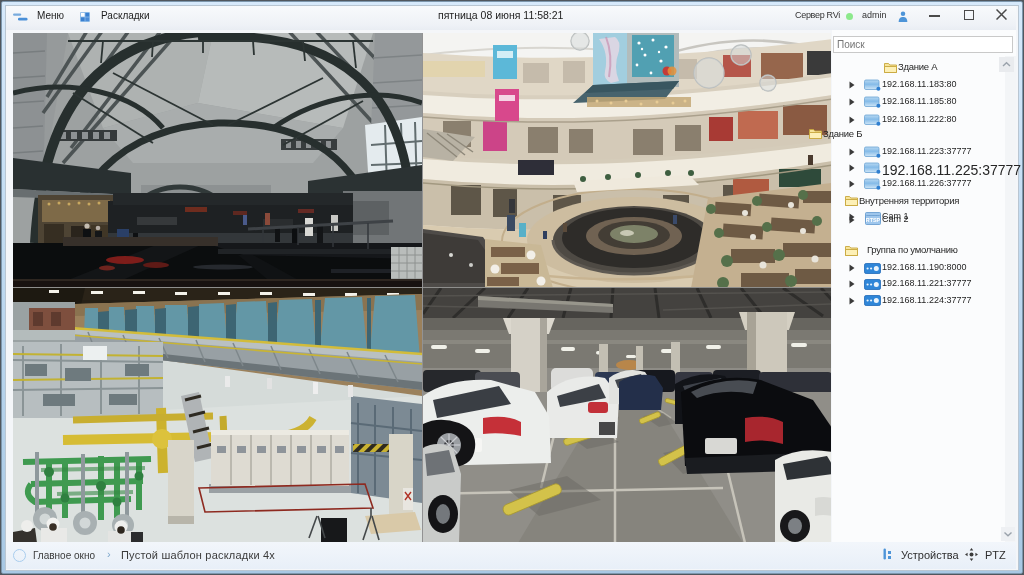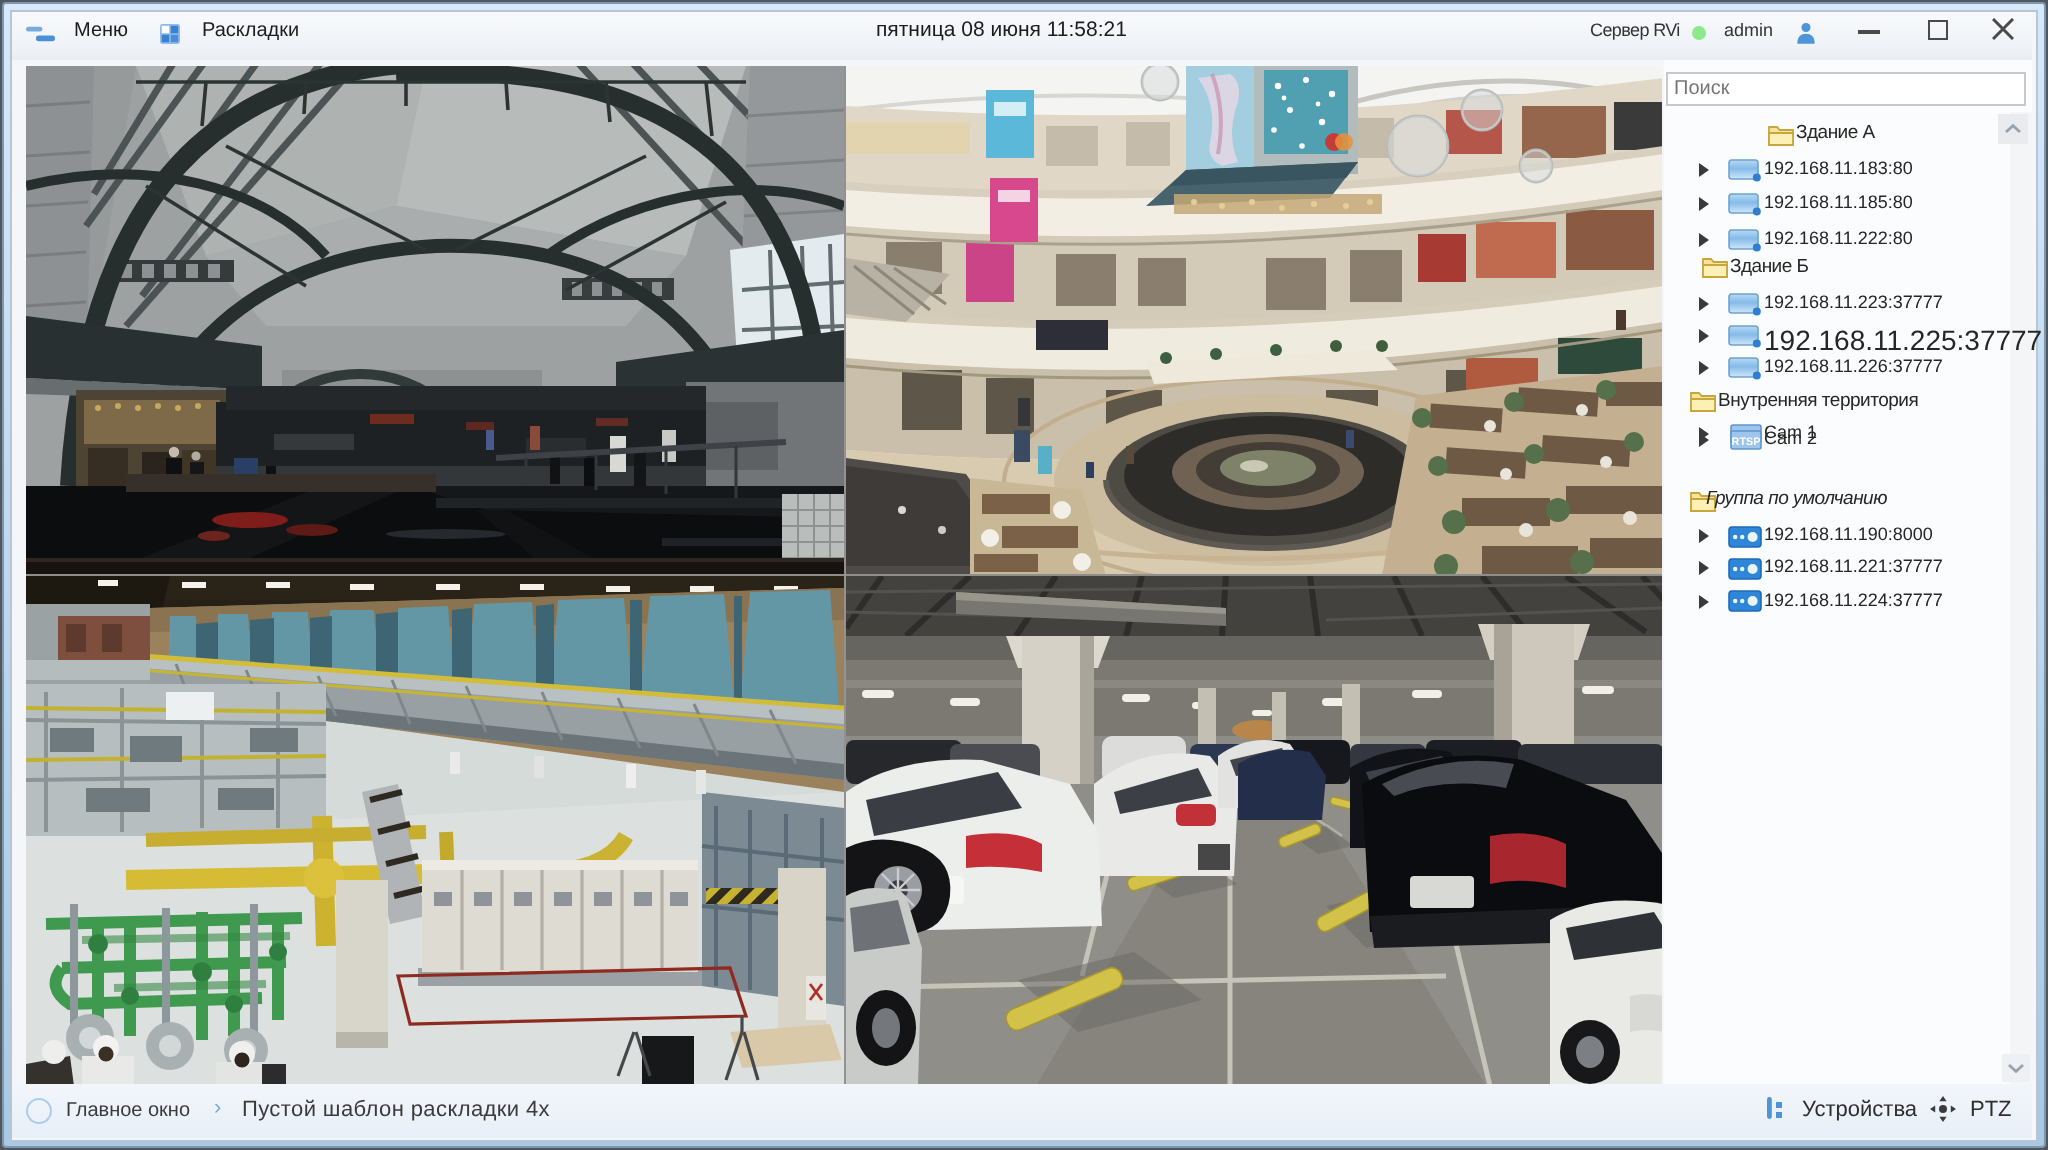--- a/index.html
+++ b/index.html
@@ -1013,21 +1013,21 @@
           <stop offset="0.45" stop-color="#85bbe8"></stop>
           <stop offset="1" stop-color="#cfe6f7"></stop>
         </linearGradient>
       </defs>
       <rect x="0.5" y="1" width="14.5" height="9.5" rx="1.4" fill="url(#ipg3)" stroke="#6ba3d4" stroke-width="0.8"></rect>
       <circle cx="14.4" cy="9.8" r="2" fill="#2f7fd0"></circle>
     </svg>
 <span style="position:absolute;left:34px;top:2px;font-size:9px;color:#262626;white-space:nowrap;">192.168.11.222:80</span>
 </div>
 
-<div class="abs" style="left:851px;top:125.5px;width:168px;height:16px;">
+<div class="abs" style="left:809px;top:125.5px;width:168px;height:16px;">
 <svg style="position:absolute;left:0px;top:2.5px" width="13" height="11" viewBox="0 0 13 11">
       <path d="M0.5 1.5 L4.5 1.5 L5.8 3 L12.5 3 L12.5 10.5 L0.5 10.5 Z" fill="#f7e49a" stroke="#c7a73c" stroke-width="0.9"></path>
       <path d="M0.5 4.5 L12.5 4.5 L12.5 10.5 L0.5 10.5 Z" fill="#fdf0b6" stroke="#c7a73c" stroke-width="0.9"></path>
     </svg>
 <span style="position:absolute;left:14px;top:2px;font-size:9.5px;letter-spacing:-0.25px;color:#262626;white-space:nowrap;">Здание Б</span>
 </div>
 
 <div class="abs" style="left:848px;top:144.0px;width:165px;height:16px;">
 <svg style="position:absolute;left:1px;top:4px" width="6" height="8" viewBox="0 0 6 8">
       <path d="M0.5 0.5 L5.5 4 L0.5 7.5 Z" fill="#3a3a3a"></path>
@@ -1110,21 +1110,21 @@
       <text x="8" y="7.4" font-size="5.4" font-family="Liberation Sans" fill="#fff" text-anchor="middle" font-weight="bold">RTSP</text>
     </svg>
 <span style="position:absolute;left:34px;top:2px;font-size:9px;color:#262626;white-space:nowrap;">Cam 2</span>
 </div>
 
 <div class="abs" style="left:845px;top:242.0px;width:168px;height:16px;">
 <svg style="position:absolute;left:0px;top:2.5px" width="13" height="11" viewBox="0 0 13 11">
       <path d="M0.5 1.5 L4.5 1.5 L5.8 3 L12.5 3 L12.5 10.5 L0.5 10.5 Z" fill="#f7e49a" stroke="#c7a73c" stroke-width="0.9"></path>
       <path d="M0.5 4.5 L12.5 4.5 L12.5 10.5 L0.5 10.5 Z" fill="#fdf0b6" stroke="#c7a73c" stroke-width="0.9"></path>
     </svg>
-<span style="position:absolute;left:8px;top:2px;font-size:9.5px;letter-spacing:-0.25px;color:#262626;white-space:nowrap;font-style:italic;">Группа по умолчанию</span>
+<span style="position:absolute;left:22px;top:2px;font-size:9.5px;letter-spacing:-0.25px;color:#262626;white-space:nowrap;">Группа по умолчанию</span>
 </div>
 
 <div class="abs" style="left:848px;top:260.0px;width:165px;height:16px;">
 <svg style="position:absolute;left:1px;top:4px" width="6" height="8" viewBox="0 0 6 8">
       <path d="M0.5 0.5 L5.5 4 L0.5 7.5 Z" fill="#3a3a3a"></path>
     </svg>
 <svg style="position:absolute;left:16px;top:2.5px" width="17" height="11" viewBox="0 0 17 11">
       <rect x="0.5" y="0.5" width="16" height="10" rx="1.6" fill="#2f86d8" stroke="#1f6ab8" stroke-width="0.8"></rect>
       <circle cx="3.6" cy="5.5" r="1.1" fill="#eaf4fc"></circle>
       <circle cx="7.1" cy="5.5" r="1.1" fill="#eaf4fc"></circle>

